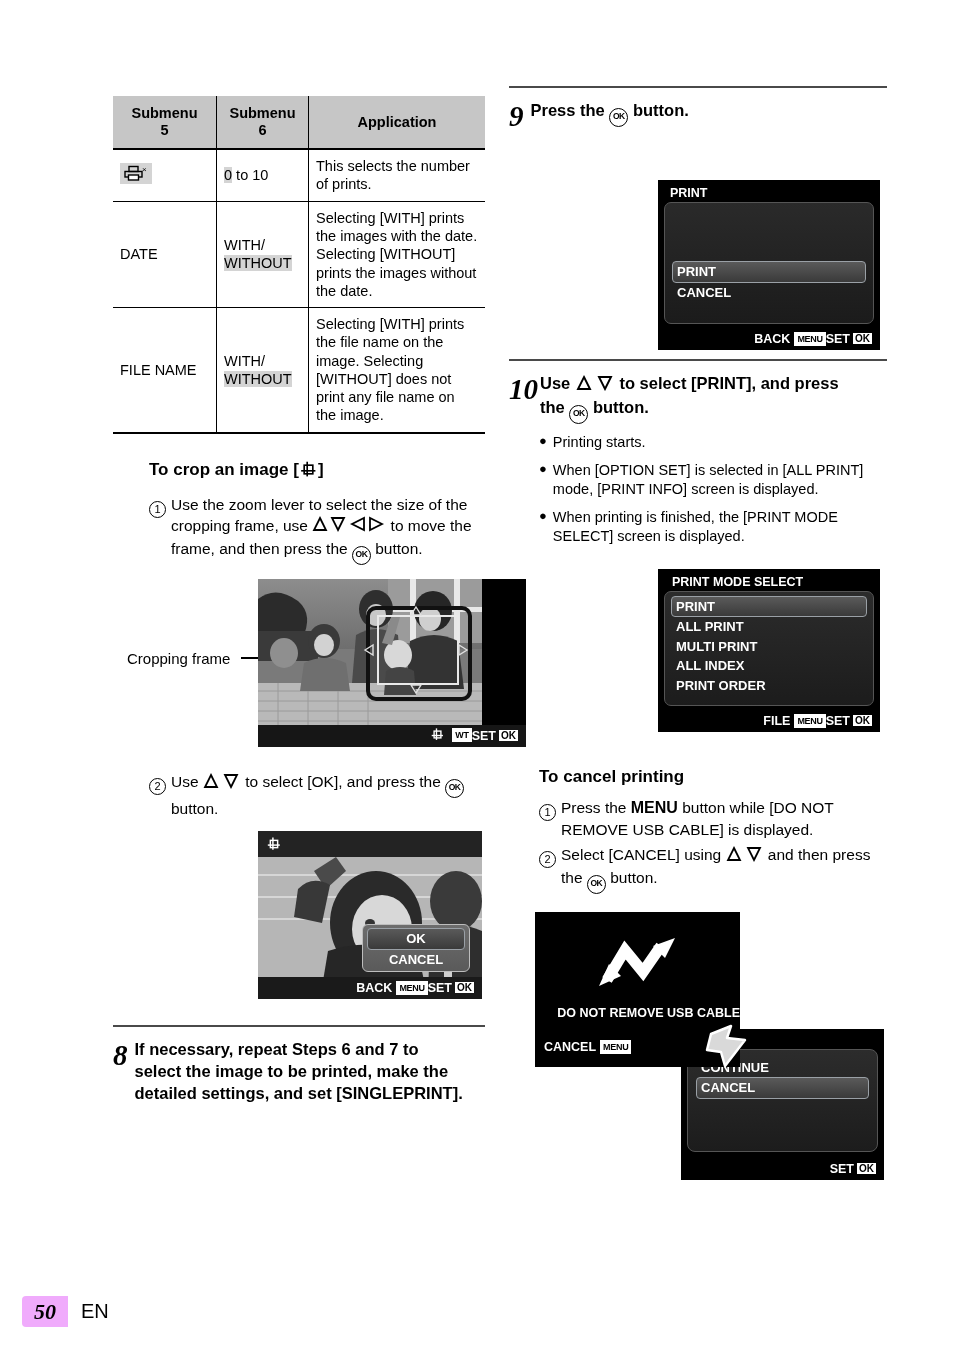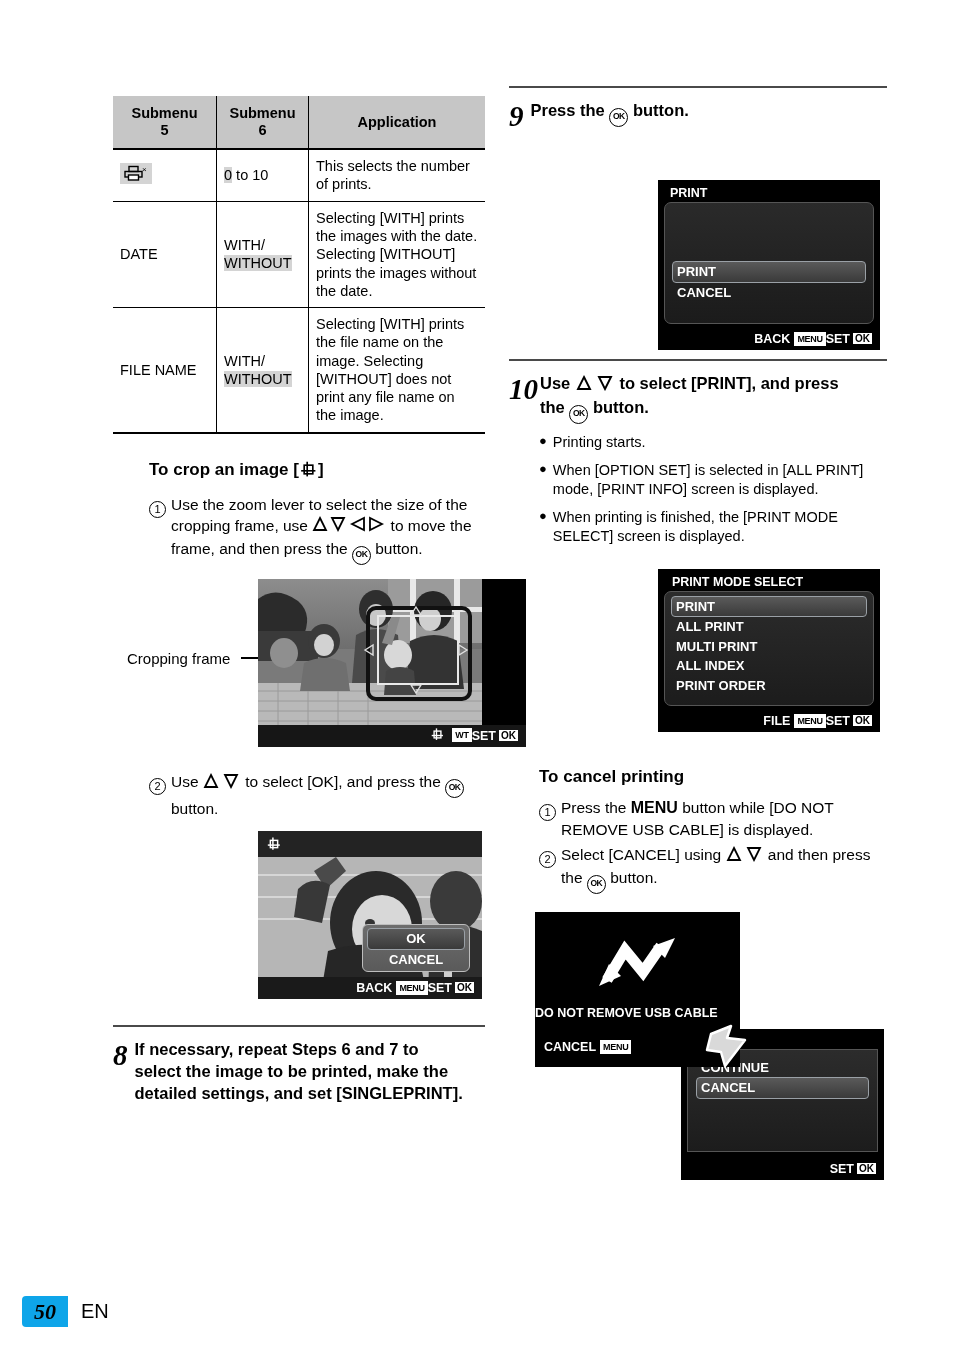--- a/index.html
+++ b/index.html
@@ -240,21 +240,21 @@
   }
   #lcd-continue {
     position: absolute; left: 146px; top: 117px;
     width: 203px; height: 151px;
     z-index: 2;
   }
   #lcd-continue .panel {
     position: absolute; left: 6px; top: 20px; right: 6px; bottom: 28px;
     background: linear-gradient(#2c2c2c, #1c1c1c);
     border: 1.2px solid #555;
-    border-radius: 0;
+    border-radius: 8px;
     padding: 8px 8px 0 8px;
     box-sizing: border-box;
   }
 
   
   .leader-label {
     position: absolute;
     font-size: 15px;
     white-space: nowrap;
   }
@@ -262,21 +262,21 @@
     position: absolute;
     border-top: 2px solid #000;
   }
 
   
   .pagefoot {
     position: absolute; left: 22px; top: 1296px;
     display: flex; align-items: center;
   }
   .pagefoot .num {
-    background: #0ea5e9;
+    background: #f0abfc;
     border-radius: 4px 0 0 4px;
     font-style: italic; font-weight: bold;
     font-family: "Liberation Serif", serif;
     font-size: 22px;
     padding: 4px 12px 4px 12px;
     line-height: 1.05;
   }
   .pagefoot .lang {
     font-size: 20px;
     margin-left: 13px;
@@ -584,21 +584,21 @@
     <div style="position:relative; height:280px; margin-top:18px; margin-left:26px;">
 
       <div class="lcd" id="lcd-usb">
         <div style="position:absolute; left:0; right:0; top:20px; display:flex; justify-content:center;">
           <svg width="86" height="62" viewBox="0 0 86 62">
             <path d="M12 48 L30 18 L48 40 L66 14" fill="none" stroke="#fff" stroke-width="11" stroke-linejoin="miter"></path>
             <polygon points="4,54 26,44 14,32" fill="#fff"></polygon>
             <polygon points="80,6 58,14 70,26" fill="#fff"></polygon>
           </svg>
         </div>
-        <div style="position:absolute; left:0; right:0; top:94px; text-align:left; color:#fff; font-weight:bold; font-size:12.5px;">DO NOT REMOVE USB CABLE</div>
+        <div style="position:absolute; left:0; right:0; top:94px; text-align:right; color:#fff; font-weight:bold; font-size:12.5px;">DO NOT REMOVE USB CABLE</div>
         <div style="position:absolute; left:9px; bottom:13px; color:#fff; font-weight:bold; font-size:12.5px;"><span>CANCEL</span><span class="menu-badge">MENU</span></div>
       </div>
 
       <div class="lcd" id="lcd-continue">
         <div class="panel">
           <div class="menu-list-item">CONTINUE</div>
           <div class="menu-list-item selected">CANCEL</div>
         </div>
         <div class="lcd-footer" style="justify-content:flex-end;">
           <span><span>SET</span><span class="ok-badge">OK</span></span>

